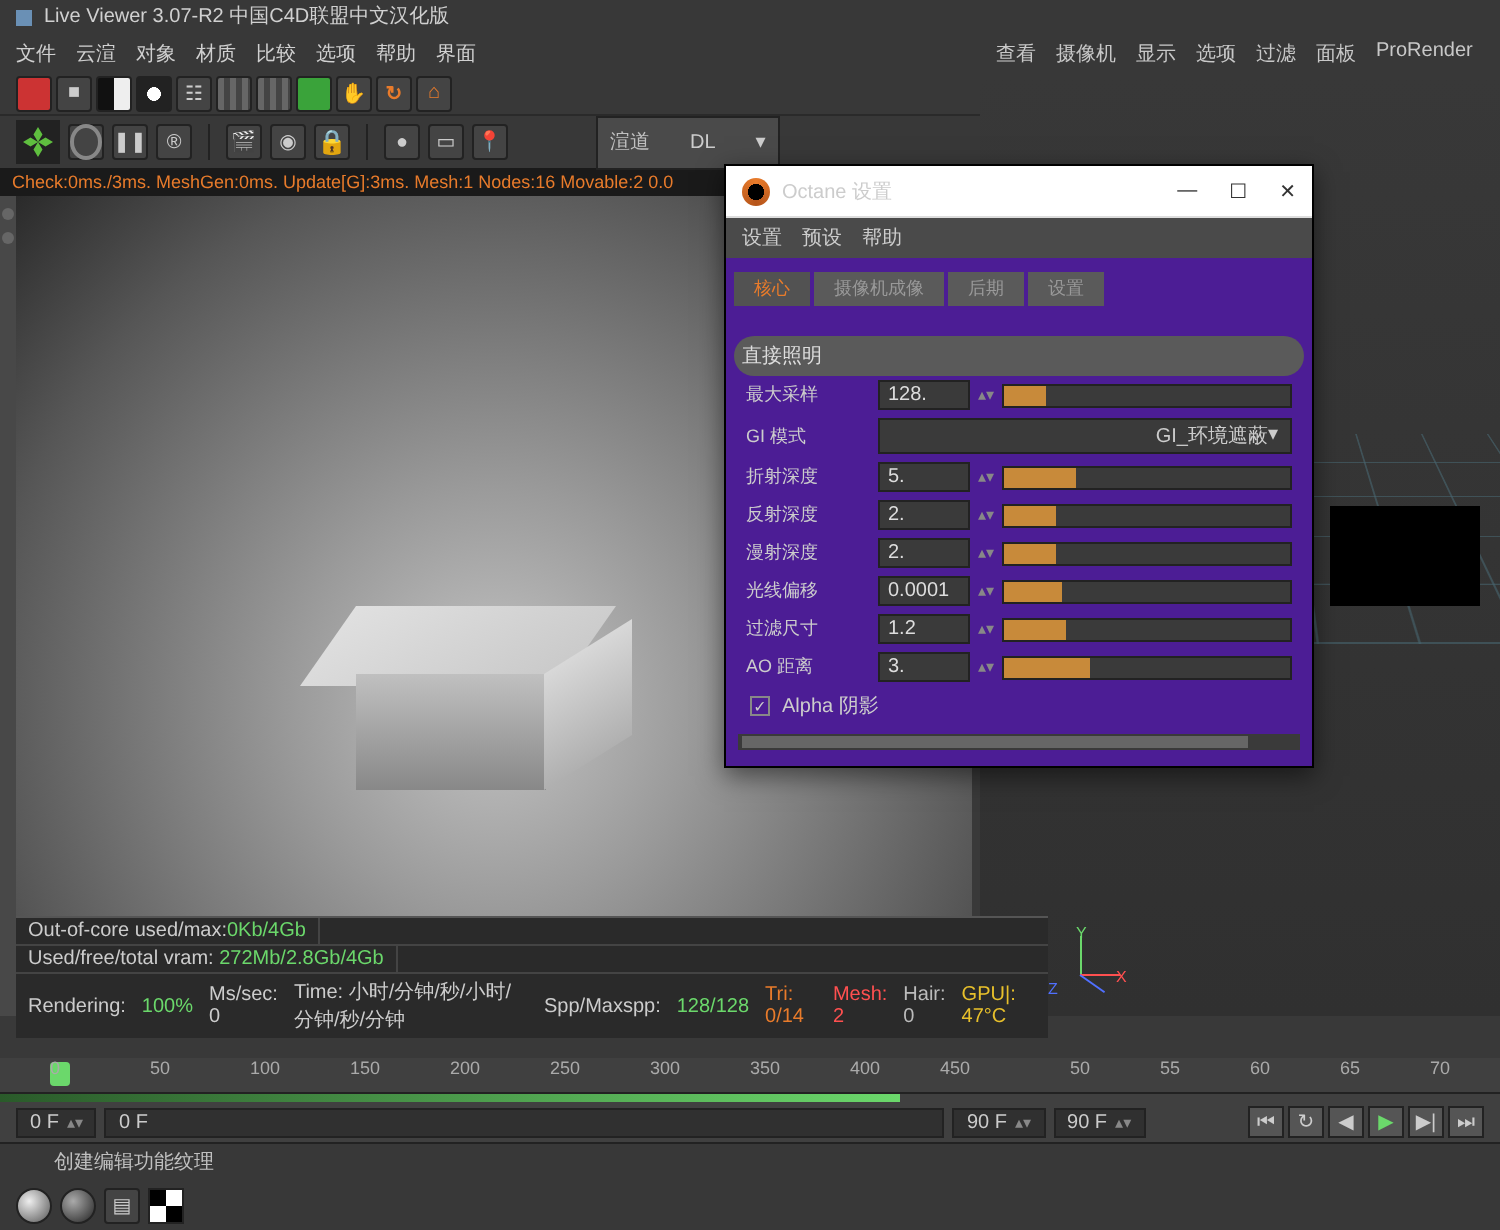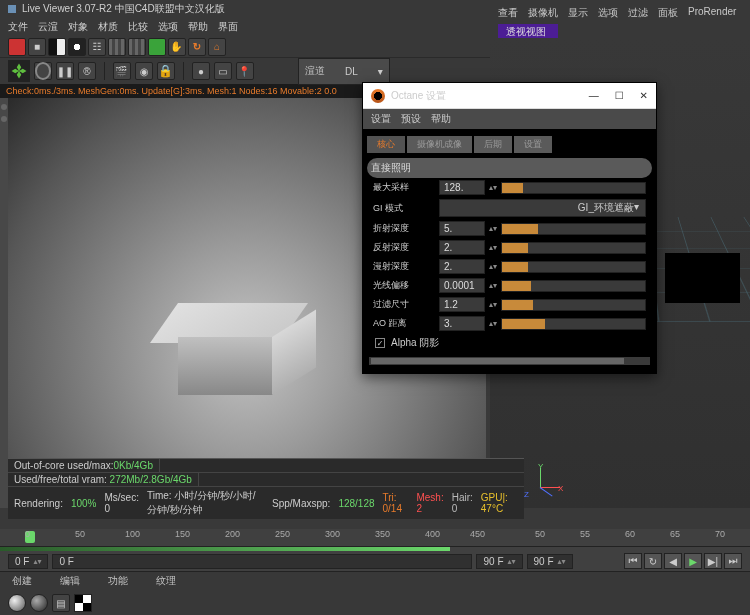--- a/index.html
+++ b/index.html
@@ -1,21 +1,21 @@
 <!DOCTYPE html>
 <html><head>
 <meta charset="utf-8">
 <style>
 * { margin: 0; padding: 0; box-sizing: border-box; font-family: "Microsoft YaHei", Arial, sans-serif; font-size: 10px; }
 body { background: #393939; color: #ccc; width: 750px; height: 615px; overflow: hidden; position: relative; }
 .titlebar { background: #383838; height: 18px; line-height: 18px; padding: 0 8px; color: #d0d0d0; display: flex; align-items: center; }
 .titlebar .sq { width: 8px; height: 8px; background: #6a90b5; margin-right: 6px; }
 .menubar { background: #383838; height: 18px; display: flex; gap: 10px; padding: 2px 8px; color: #d0d0d0; }
 .menubar span { cursor: default; }
-.right-top { position: absolute; top: 4px; right: 0; width: 260px; height: 36px; background: #383838; display: flex; flex-direction: column; }
+.right-top { position: absolute; top: 18px; right: 0; width: 260px; height: 36px; background: #383838; display: flex; flex-direction: column; }
 .right-top .rmenu { display: flex; gap: 10px; padding: 2px 8px; color: #c8c8c8; }
 .right-top .panel-tab { background: #4c1d95; margin: 2px 8px; padding: 1px 8px; width: 60px; color: #ddd; }
 .toolbar1 { background: #383838; height: 22px; display: flex; gap: 2px; padding: 2px 8px; align-items: center; border-bottom: 1px solid #2a2a2a; }
 .tbtn { width: 18px; height: 18px; background: #444; border: 1px solid #222; border-radius: 2px; display: flex; align-items: center; justify-content: center; }
 .tbtn.red { background: #cc3333; }
 .tbtn.green { background: #3aa33a; }
 .tbtn.bw { background: linear-gradient(90deg,#111 50%,#eee 50%); }
 .tbtn.sun { background: radial-gradient(circle,#fff 30%,#222 31%); }
 .tbtn.grid { background: repeating-linear-gradient(90deg,#666 0 3px,#444 3px 6px); }
 .tbtn.orange { color: #e87b2b; font-weight: bold; }
@@ -56,37 +56,37 @@
 .timeline-ruler { height: 18px; background: #404040; position: relative; border-bottom: 1px solid #222; }
 .timeline-ruler .marker { position: absolute; top: 0; height: 18px; color: #aaa; font-size: 9px; }
 .timeline-ruler .play-head { position: absolute; left: 25px; top: 2px; width: 10px; height: 12px; background: #6bd86b; border-radius: 2px; }
 .timeline-grad { height: 4px; background: linear-gradient(90deg,#2a5a2a,#6bd86b 60%,#404040 60%); }
 .timeline-ctrl { height: 20px; display: flex; align-items: center; gap: 4px; padding: 0 8px; background: #404040; }
 .numfield { background: #303030; border: 1px solid #222; padding: 1px 6px; color: #ccc; display: flex; align-items: center; gap: 4px; font-size: 9px; }
 .numfield .arrows { color: #888; font-size: 8px; }
 .playbtns { display: flex; gap: 2px; margin-left: auto; }
 .pbtn { width: 18px; height: 16px; background: #555; border: 1px solid #222; display: flex; align-items: center; justify-content: center; color: #ccc; font-size: 10px; }
 .pbtn.play { color: #6bd86b; }
-.bottom-tabs { position: absolute; bottom: 24px; left: 0; right: 0; height: 20px; background: #383838; display: flex; gap: 28px; padding: 2px 12px; color: #c0c0c0; border-top: 1px solid #222; }
+.bottom-tabs { position: absolute; bottom: 24px; left: 0; right: 0; height: 20px; background: #383838; display: flex; gap: 0; padding: 2px 27px; color: #c0c0c0; border-top: 1px solid #222; }
 .matbar { position: absolute; bottom: 0; left: 0; right: 0; height: 24px; background: #383838; display: flex; gap: 4px; padding: 2px 8px; align-items: center; }
 .matswatch { width: 18px; height: 18px; border-radius: 50%; background: radial-gradient(circle at 35% 35%, #eee, #555); border: 1px solid #222; }
 .matswatch.dk { background: radial-gradient(circle at 35% 35%, #aaa, #222); }
 .matcheck { width: 18px; height: 18px; background: repeating-conic-gradient(#fff 0 25%, #000 25% 50%); border: 1px solid #222; }
 
 
 .dialog { position: absolute; left: 362px; top: 82px; width: 295px; background: #f0f0f0; box-shadow: 0 4px 12px rgba(0,0,0,0.5); border: 1px solid #000000; }
 .dlg-title { height: 26px; background: #fff; display: flex; align-items: center; padding: 0 8px; border-bottom: 1px solid #ddd; }
 .dlg-title .oct-icon { width: 14px; height: 14px; border-radius: 50%; background: radial-gradient(circle, #000 40%, transparent 41%), conic-gradient(#e87b2b,#b5541a,#e87b2b); margin-right: 6px; }
 .dlg-title .wbtns { margin-left: auto; display: flex; gap: 16px; font-size: 13px; color: #333; }
 .dlg-menu { background: #4a4a4a; color: #ccc; display: flex; gap: 10px; padding: 3px 8px; }
-.dlg-body { background: #000000; padding: 4px 4px 8px 4px; }
+.dlg-body { background: #4c1d95; padding: 4px 4px 8px 4px; }
 .dlg-tabs { display: flex; gap: 2px; padding: 3px 0; }
 .dlg-tab { background: #5a5a5a; padding: 2px 10px; color: #999; font-size: 9px; }
 .dlg-tab.active { color: #e87b2b; background: #525252; }
-.section-hd { background: #5a5a5a; padding: 3px 4px; color: #ddd; margin-top: 2px; border-radius: 10px; }
+.section-hd { background: #5a5a5a; padding: 3px 4px; color: #ddd; margin-top: 12px; border-radius: 10px; }
 .param-row { display: flex; align-items: center; padding: 2px 6px; gap: 4px; }
 .param-label { width: 62px; color: #ccc; font-size: 9px; }
 .param-input { background: #3a3a3a; border: 1px solid #222; color: #ddd; padding: 1px 4px; width: 46px; font-size: 10px; text-align: left; }
 .param-spin { color: #888; font-size: 8px; }
 .slider { flex: 1; height: 12px; background: #3a3a3a; border: 1px solid #222; position: relative; }
 .slider-fill { position: absolute; left: 0; top: 0; bottom: 0; width: 22%; background: #c88a3a; }
 .dropdown { background: #3a3a3a; border: 1px solid #222; color: #ccc; padding: 1px 6px; flex: 1; display: flex; justify-content: flex-end; font-size: 9px; }
 .chk-row { display: flex; align-items: center; gap: 6px; padding: 3px 8px; color: #ccc; font-size: 9px; }
 .chk { width: 10px; height: 10px; border: 1px solid #888; display: flex; align-items: center; justify-content: center; font-size: 8px; }
 .dlg-scroll { height: 8px; background: #3a3a3a; margin: 4px 2px 0 2px; position: relative; }

